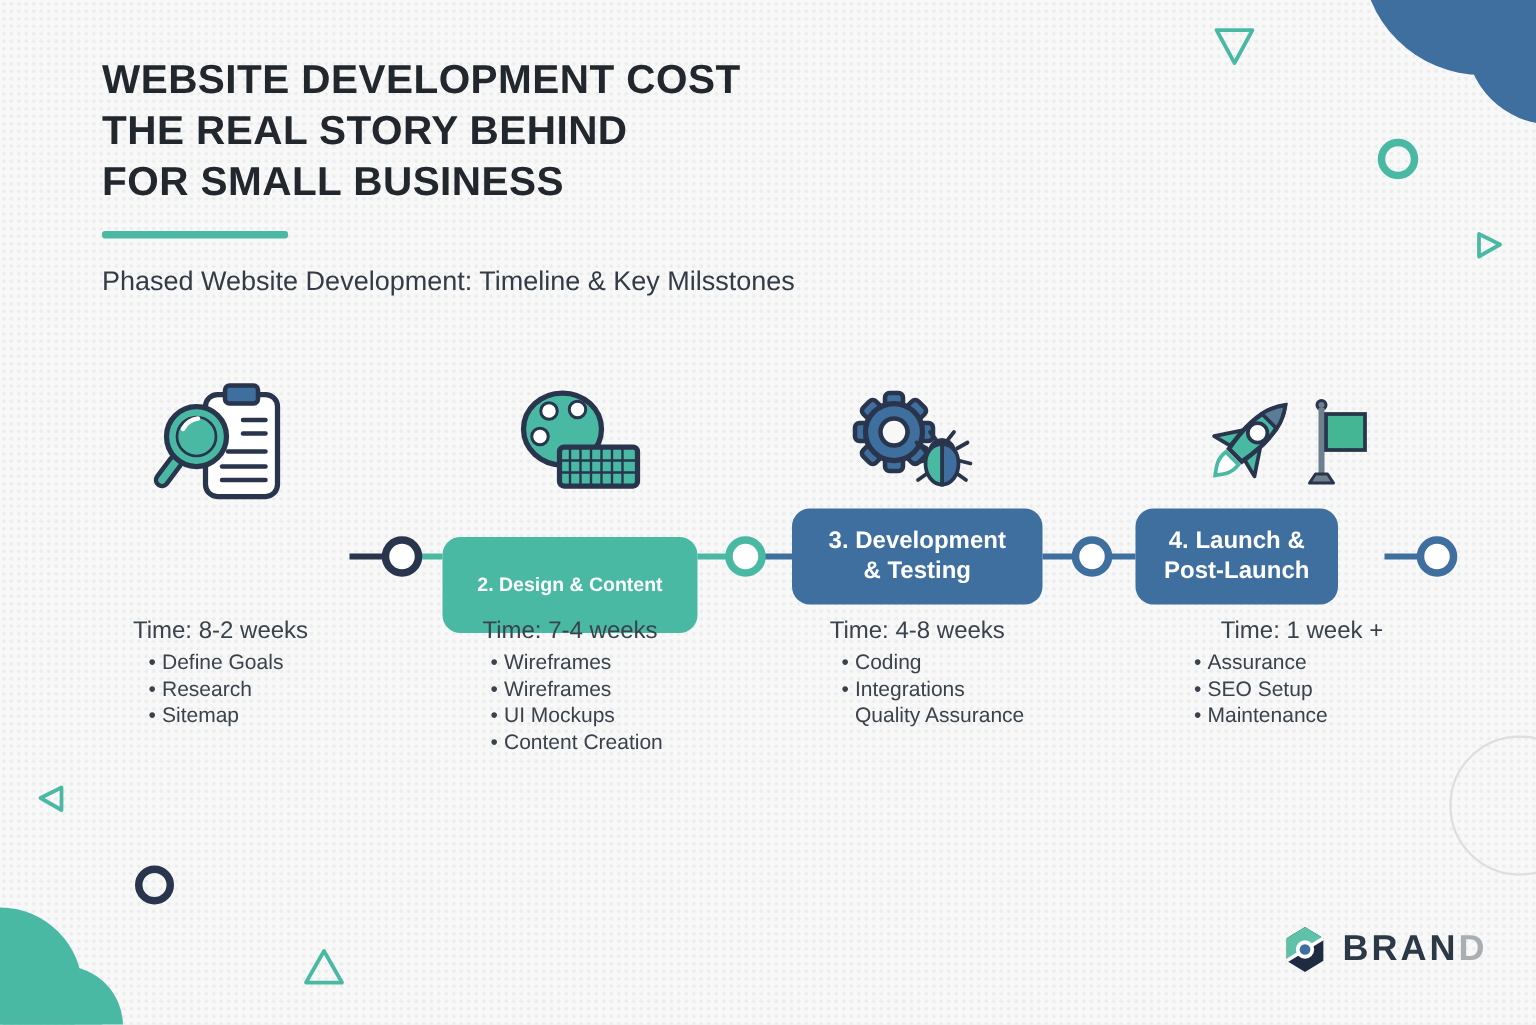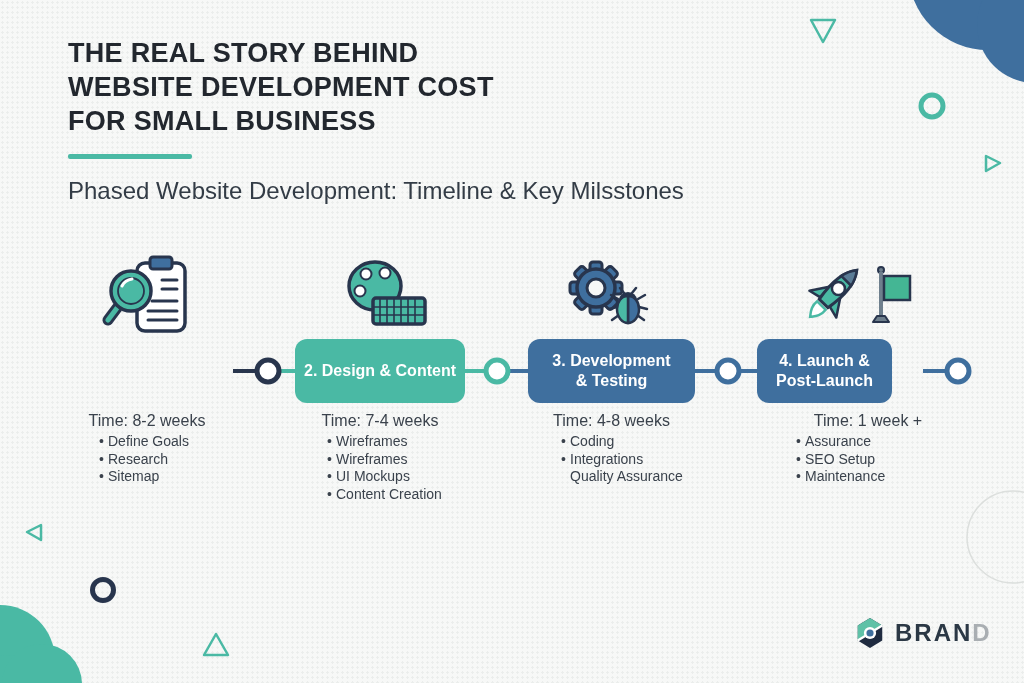--- a/index.html
+++ b/index.html
@@ -15,28 +15,28 @@
     --navy:#28354d; --teal:#4ab9a4; --blue:#3f6f9e; --title:#22272e;
     --body:#3a424c; --lightring:#dcdfdd; --poleGray:#6e7f8d; --flagGreen:#44b694;
     --logoNavy:#2b3845; --logoGray:#a9aeb2; --logoTeal:#5fc1a7; --logoDark:#1f2b40;
   }
   .abs{position:absolute;}
   
   #title{left:68px; top:36px; font-size:27px; font-weight:bold; color:var(--title);
          line-height:34px; letter-spacing:.3px;}
   #title span{display:block;}
   #underline{left:68px; top:154px; width:124px; height:5px; background:var(--teal); border-radius:2px;}
-  #subtitle{left:68px; top:177px; font-size:24px; color:#333c46;}
+  #subtitle{left:68px; top:177px; font-size:18px; color:#333c46;}
   
   .pbox{top:339px; height:64px; border-radius:12px; display:flex; flex-direction:column;
         justify-content:center; align-items:center; color:#fff; font-weight:bold;
         font-size:16px; line-height:20px; text-align:center;}
   .pbox span{display:block;}
   #box1{left:61px;  width:172px; background:var(--navy);}
-  #box2{left:295px; width:170px; background:var(--teal); font-size:16px;}
+  #box2{left:295px; width:170px; background:var(--teal); font-size:13px;margin-top:19px;}
   #box3{left:528px; width:167px; background:var(--blue);}
   #box4{left:757px; width:135px; background:var(--blue);}
   
   .time{top:412px; font-size:16px; color:var(--body); text-align:center;}
   #time1{left:61px;width:172px;} #time2{left:295px;width:170px;}
   #time3{left:528px;width:167px;} #time4{left:785px;width:166px;}
   .bullets{top:433px; margin:0; padding:0; list-style:none; font-size:14px;
            color:var(--body); line-height:17.5px;}
   .bullets li{display:flex;}
   .bullets .dot{width:9px; flex:0 0 9px; color:var(--body);}
@@ -76,22 +76,22 @@
     <polygon points="811,20 835,20 823,42" fill="none" stroke="var(--teal)" stroke-width="2.5" stroke-linejoin="round"></polygon>
     <circle cx="932" cy="106" r="11" fill="none" stroke="var(--teal)" stroke-width="5"></circle>
     <polygon points="986,156 986,171 1000,163" fill="none" stroke="var(--teal)" stroke-width="2.5" stroke-linejoin="round"></polygon>
     <polygon points="41,525 41,540 27,532" fill="none" stroke="var(--teal)" stroke-width="2.5" stroke-linejoin="round"></polygon>
     <circle cx="103" cy="590" r="10.5" fill="none" stroke="var(--navy)" stroke-width="5"></circle>
     <polygon points="216,634 228,655 204,655" fill="none" stroke="var(--teal)" stroke-width="2.5" stroke-linejoin="round"></polygon>
     <circle cx="1013" cy="537" r="46" fill="none" stroke="var(--lightring)" stroke-width="1.5"></circle>
   </svg>
 
   <h1 id="title" class="abs" style="margin:0">
+    <span>WEBSITE DEVELOPMENT COST</span>
     <span>THE REAL STORY BEHIND</span>
-    <span>WEBSITE DEVELOPMENT COST</span>
     <span>FOR SMALL BUSINESS</span>
   </h1>
   <div id="underline" class="abs"></div>
   <div id="subtitle" class="abs">Phased Website Development: Timeline &amp; Key Milsstones</div>
 
   <svg id="connector" class="abs" width="1024" height="683" viewBox="0 0 1024 683">
     <line x1="233" y1="371" x2="257" y2="371" stroke="var(--navy)" stroke-width="4"></line>
     <line x1="279" y1="371" x2="295" y2="371" stroke="var(--teal)" stroke-width="4"></line>
     <circle cx="268" cy="371" r="11" fill="#ffffff" stroke="var(--navy)" stroke-width="5"></circle>
     <line x1="465" y1="371" x2="486" y2="371" stroke="var(--teal)" stroke-width="4"></line>

